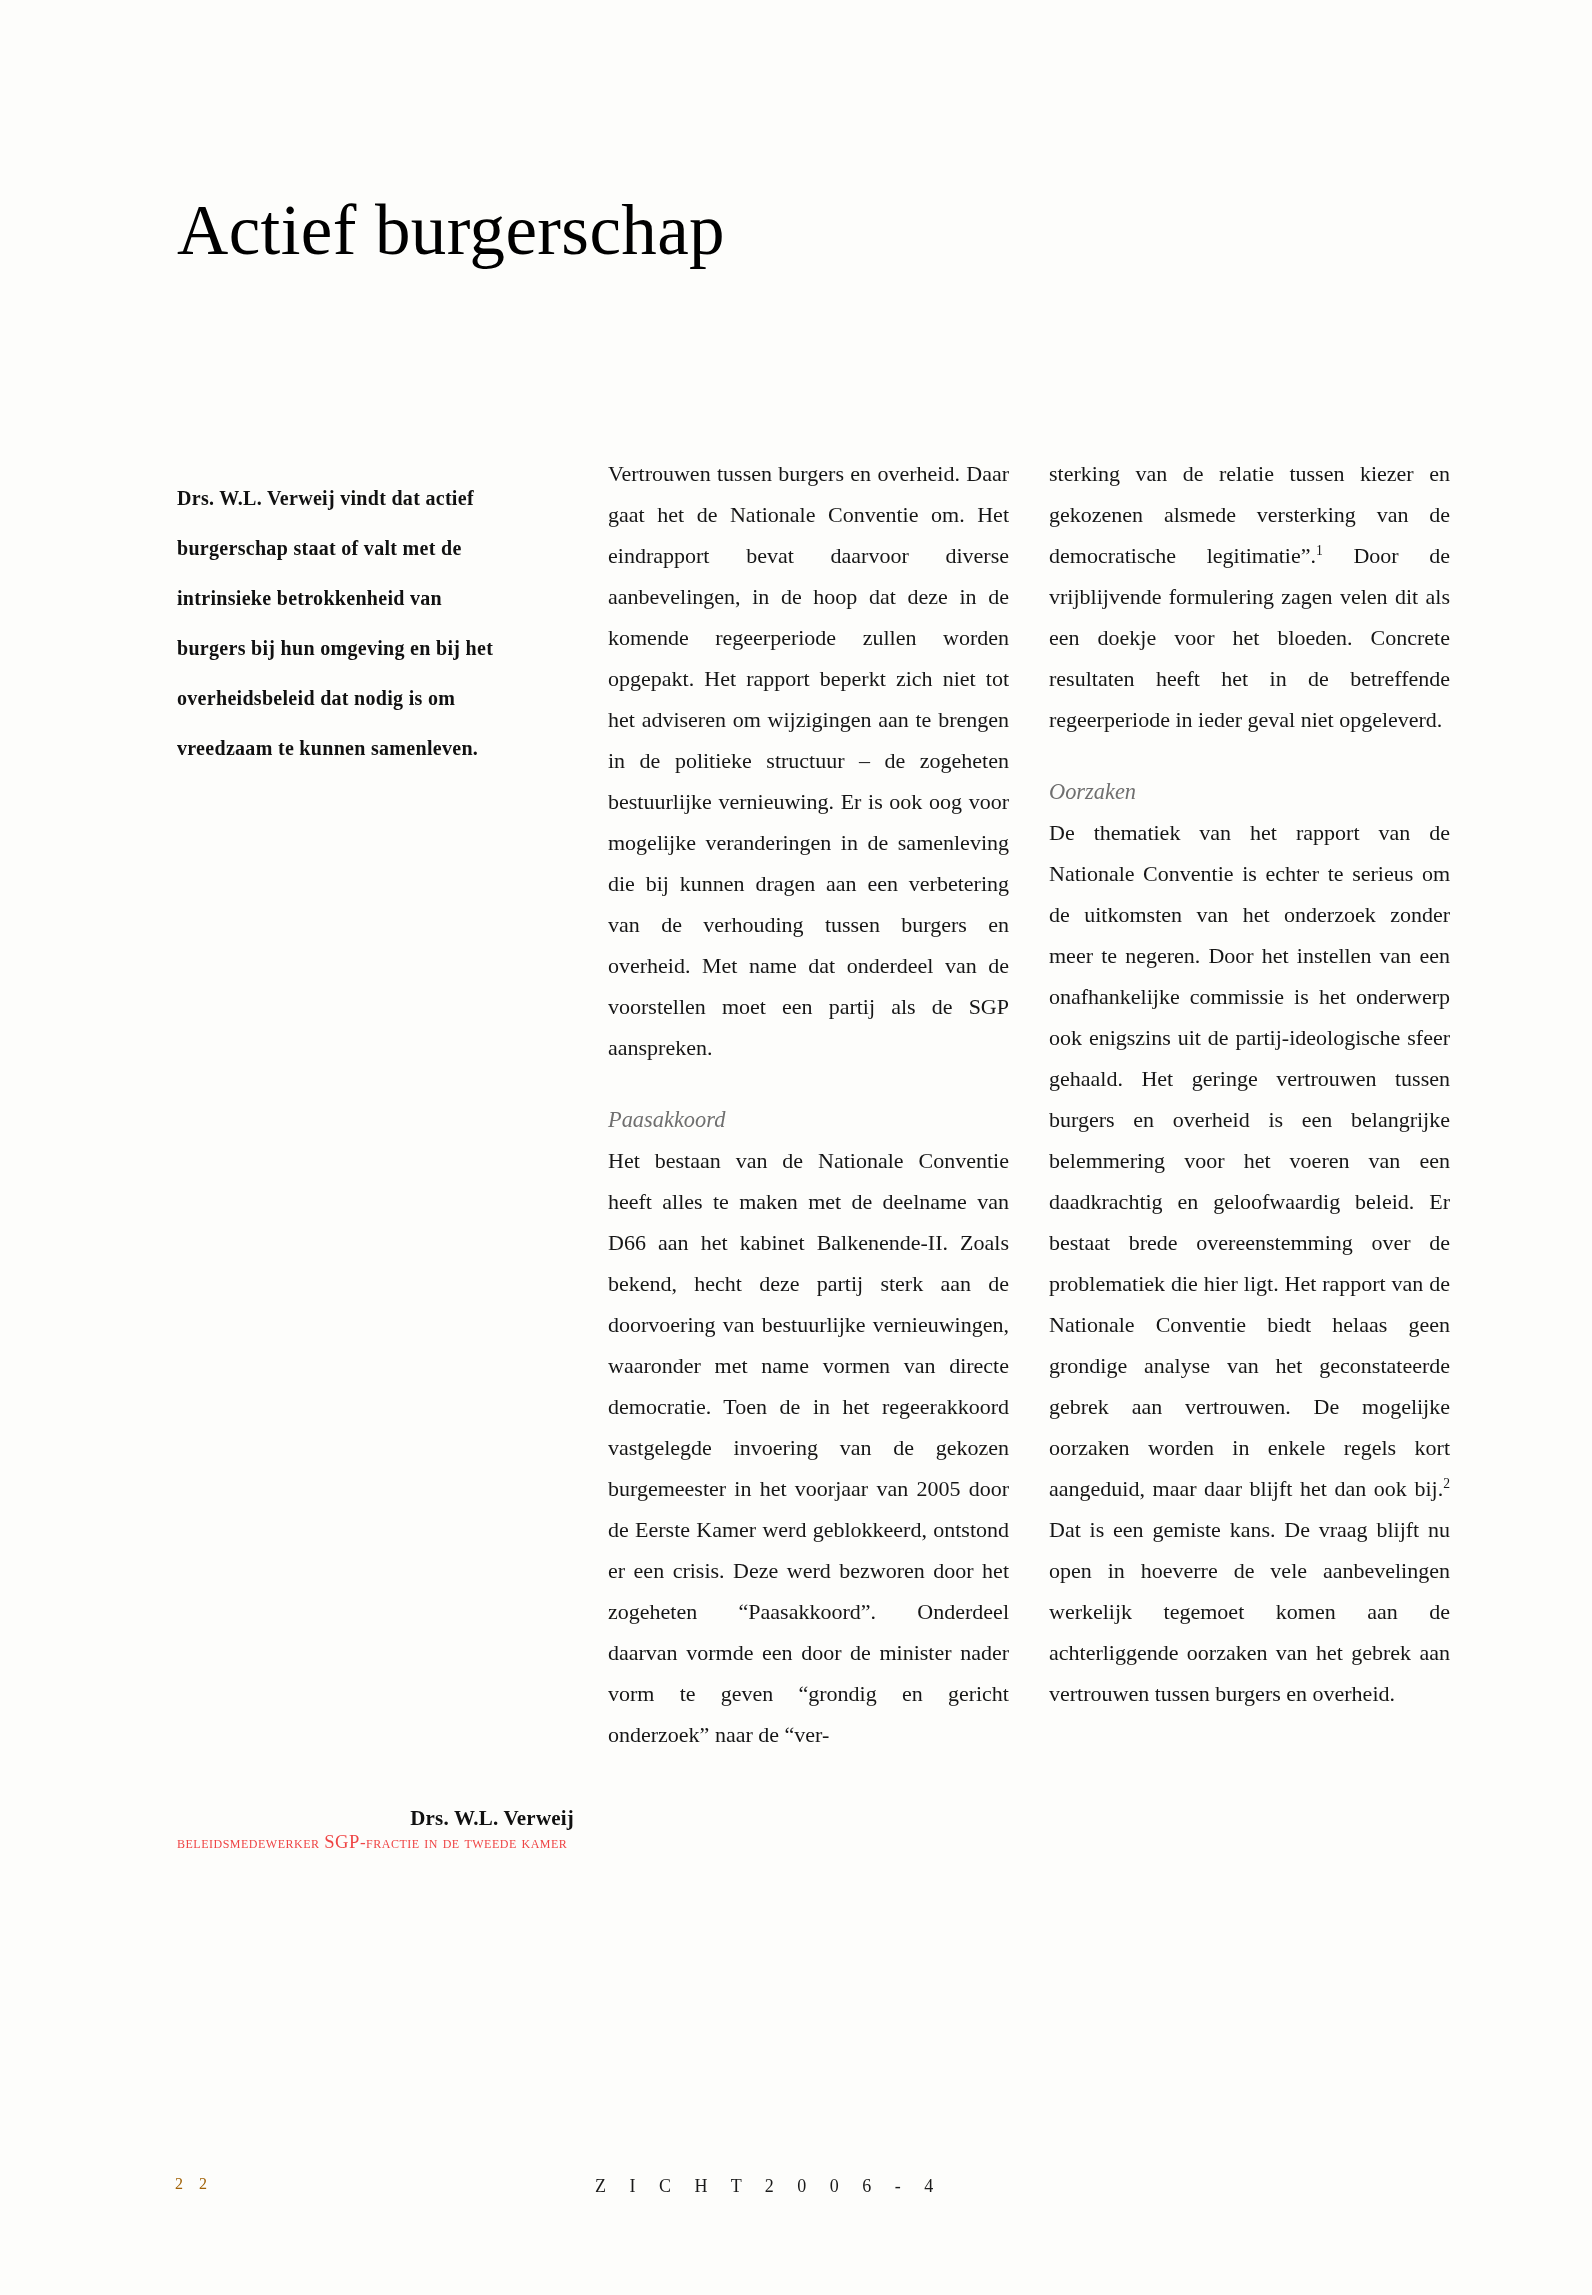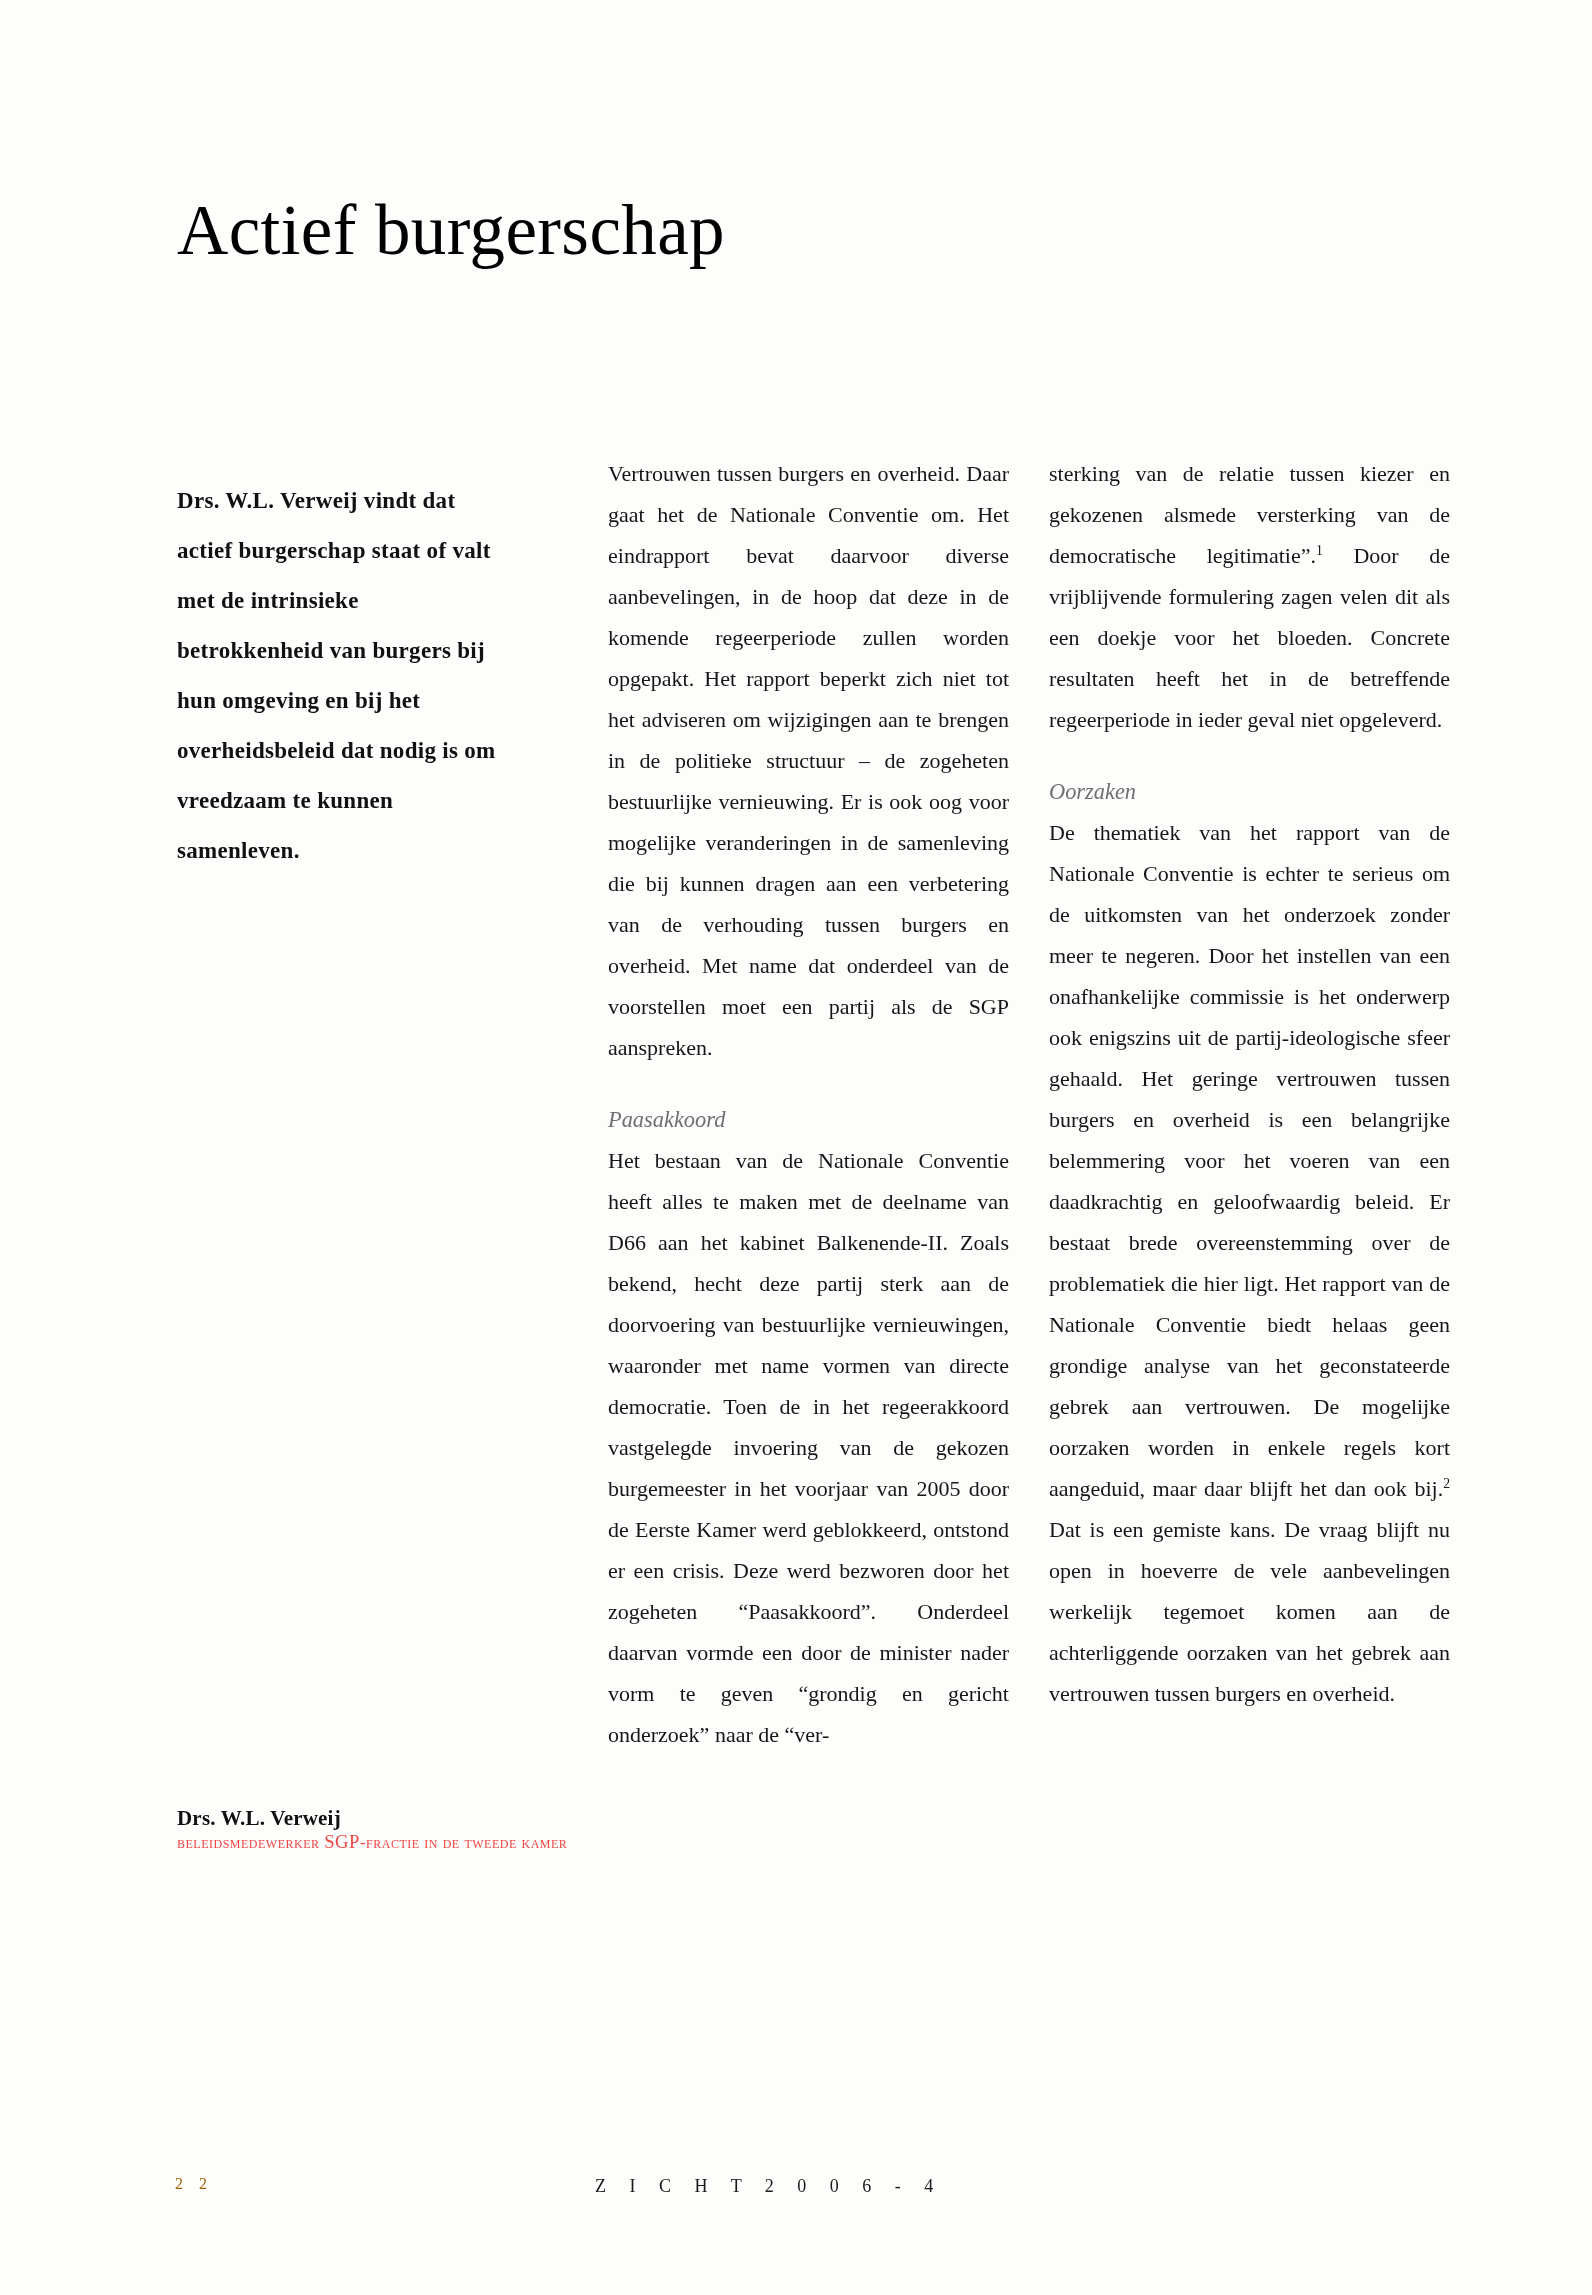--- a/index.html
+++ b/index.html
@@ -55,21 +55,21 @@
     width: 401px;
   }
   .col-right {
     left: 1049px;
     width: 401px;
   }
 
   
   .lead {
     font-weight: 700;
-    font-size: 23px;
+    font-size: 20px;
     line-height: 50px;
     letter-spacing: 0.3px;
     text-align: left;
     color: #111;
   }
 
   
   .body-p {
     margin: 0 0 0 0;
     text-align: justify;
@@ -94,20 +94,21 @@
     left: 177px;
     top: 1804px;
     width: 397px;
   }
   .author-name {
     font-weight: 700;
     font-size: 21px;
     letter-spacing: 0.2px;
     color: #111;
     line-height: 29px;
+    text-align: right;
   }
   .author-role {
     font-size: 17px;
     line-height: 18px;
     letter-spacing: 0.5px;
     color: #ef4444;
     font-variant: small-caps;
     text-transform: lowercase;
   }
   .author-role .caps { text-transform: uppercase; font-variant: normal; font-size: 18.6px;}

